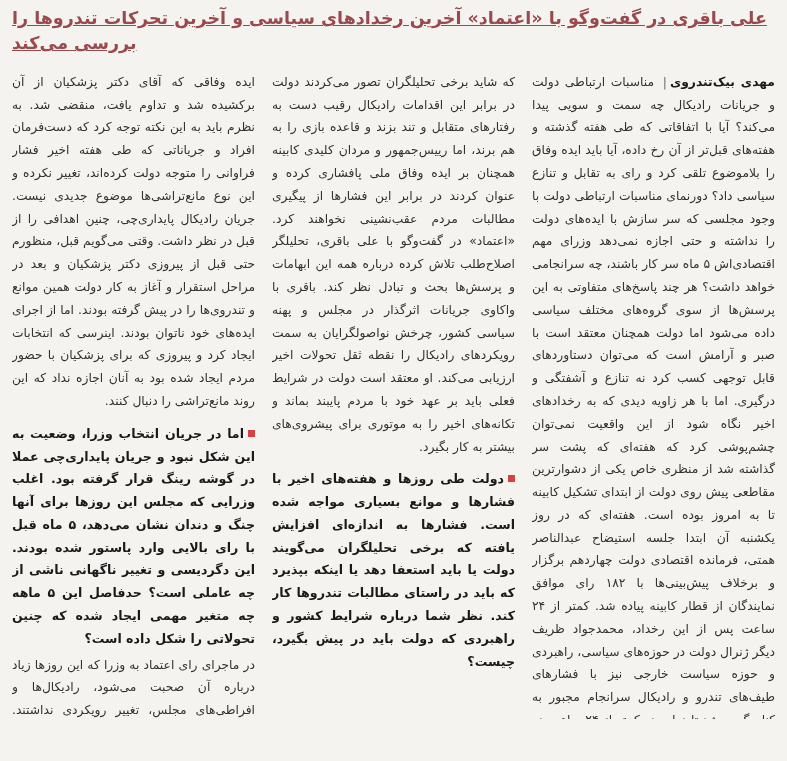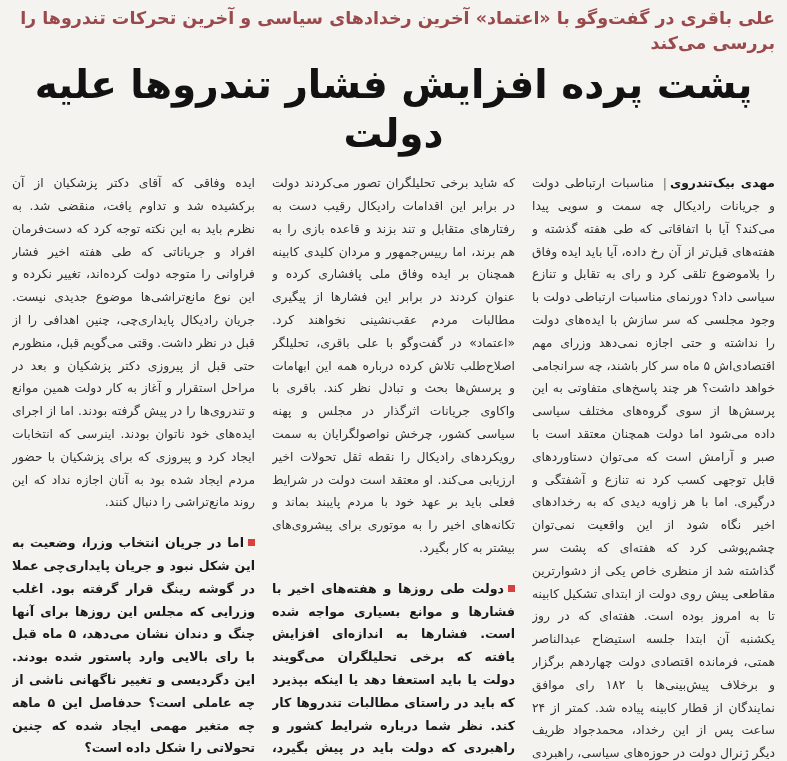--- a/index.html
+++ b/index.html
@@ -12,26 +12,27 @@
   }
   *{box-sizing:border-box;margin:0;padding:0;}
   html,body{width:787px;height:761px;overflow:hidden;}
   body{
     background:var(--page-bg);
     font-family:"DejaVu Sans",sans-serif;
     direction:rtl;
   }
   .page{width:787px;height:761px;padding:6px 12px 8px;overflow:hidden;}
   .kicker{
-    text-align:right;
+    text-align:left;
     color:var(--kicker-red);
     font-weight:bold;
     font-size:17.5px;
     line-height:1.45;
     letter-spacing:-0.2px;
+    text-decoration:underline;
   }
   .headline{
     text-align:center;
     color:var(--headline-black);
     font-weight:bold;
     font-size:39px;
     line-height:1.25;
     margin-top:4px;
     letter-spacing:-0.5px;
   }
@@ -50,41 +51,40 @@
   .para{
     font-size:12.3px;
     line-height:22.8px;
     color:var(--body-text);
     text-align:justify;
   }
   .para.question{
     font-weight:bold;
     color:var(--bold-text);
     font-size:12.6px;
-    margin-top:18px;
+    margin-top:10px;
   }
   .para.answer{margin-top:3px;}
   .author{font-weight:bold;color:var(--bold-text);}
   .byline-sep{color:#6a6a6a;padding:0 3px;font-weight:normal;}
   .bullet{
     display:inline-block;
     width:7px;height:7px;
     background:var(--bullet-red);
     margin-left:4px;
     vertical-align:1px;
   }
 </style>
 </head>
 <body>
 
 <div class="page">
 
   <header>
     <div class="kicker">علی باقری در گفت‌وگو با «اعتماد» آخرین رخدادهای سیاسی و آخرین تحرکات تندروها را بررسی می‌کند</div>
-    <h1 class="headline">پشت پرده افزایش فشار تندروها علیه دولت</h1>
   </header>
 
   <main class="columns">
 
     <section class="col">
       <p class="para">
         <strong class="author">مهدی بیک‌تندروی</strong><span class="byline-sep">|</span>
         <span>مناسبات ارتباطی دولت و جریانات رادیکال چه سمت و سویی پیدا می‌کند؟ آیا با اتفاقاتی که طی هفته گذشته و هفته‌های قبل‌تر از آن رخ داده، آیا باید ایده وفاق را بلاموضوع تلقی کرد و رای به تقابل و تنازع سیاسی داد؟ دورنمای مناسبات ارتباطی دولت با وجود مجلسی که سر سازش با ایده‌های دولت را نداشته و حتی اجازه نمی‌دهد وزرای مهم اقتصادی‌اش ۵ ماه سر کار باشند، چه سرانجامی خواهد داشت؟ هر چند پاسخ‌های متفاوتی به این پرسش‌ها از سوی گروه‌های مختلف سیاسی داده می‌شود اما دولت همچنان معتقد است با صبر و آرامش است که می‌توان دستاوردهای قابل توجهی کسب کرد نه تنازع و آشفتگی و درگیری. اما با هر زاویه دیدی که به رخدادهای اخیر نگاه شود از این واقعیت نمی‌توان چشم‌پوشی کرد که هفته‌ای که پشت سر گذاشته شد از منظری خاص یکی از دشوارترین مقاطعی پیش روی دولت از ابتدای تشکیل کابینه تا به امروز بوده است. هفته‌ای که در روز یکشنبه آن ابتدا جلسه استیضاح عبدالناصر همتی، فرمانده اقتصادی دولت چهاردهم برگزار و برخلاف پیش‌بینی‌ها با ۱۸۲ رای موافق نمایندگان از قطار کابینه پیاده شد. کمتر از ۲۴ ساعت پس از این رخداد، محمدجواد ظریف دیگر ژنرال دولت در حوزه‌های سیاسی، راهبردی و حوزه سیاست خارجی نیز با فشارهای طیف‌های تندرو و رادیکال سرانجام مجبور به کناره‌گیری شد تا دولت در کمتر از ۲۴ ساعت دو فرمانده اصلی خود را دور از کابینه ببیند. نقطه پایانی تحولات سیاسی هفته به جمع‌آوری امضای ۲۰۹ نماینده برای احیای قانون حجاب و عفاف به‌رغم مصوبه شعام بود. در شرایطی</span>
       </p>
     </section>

